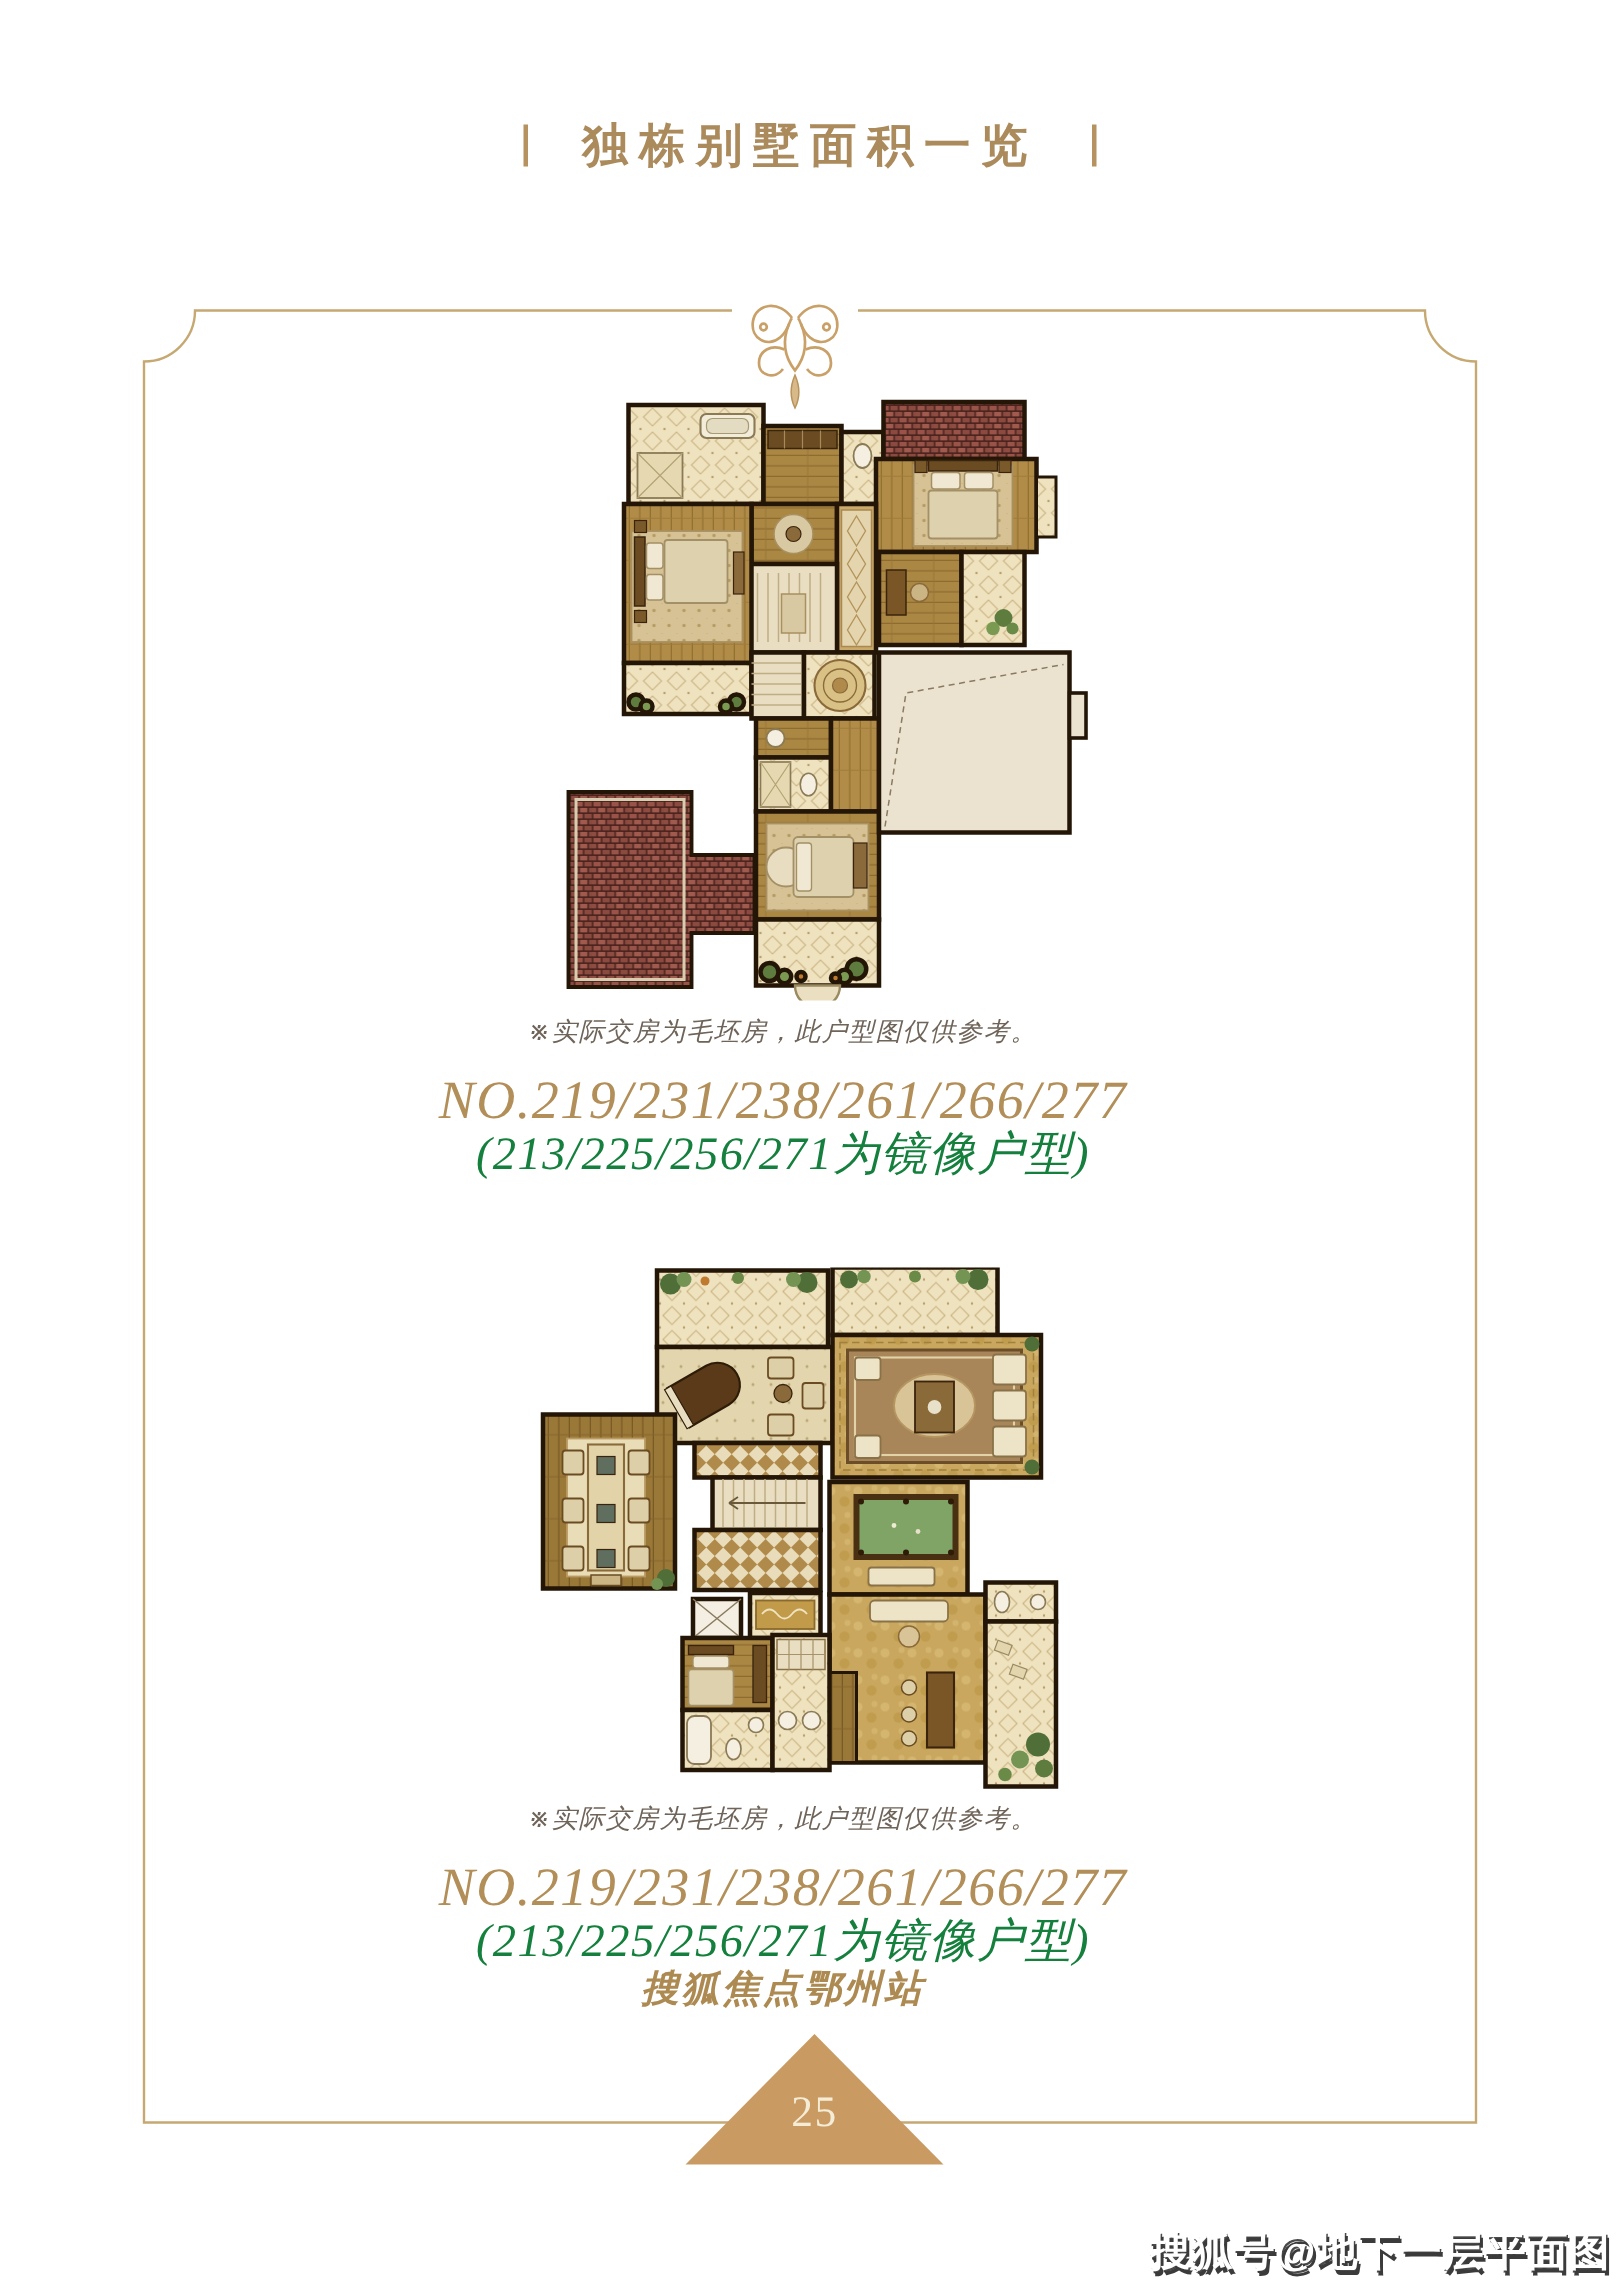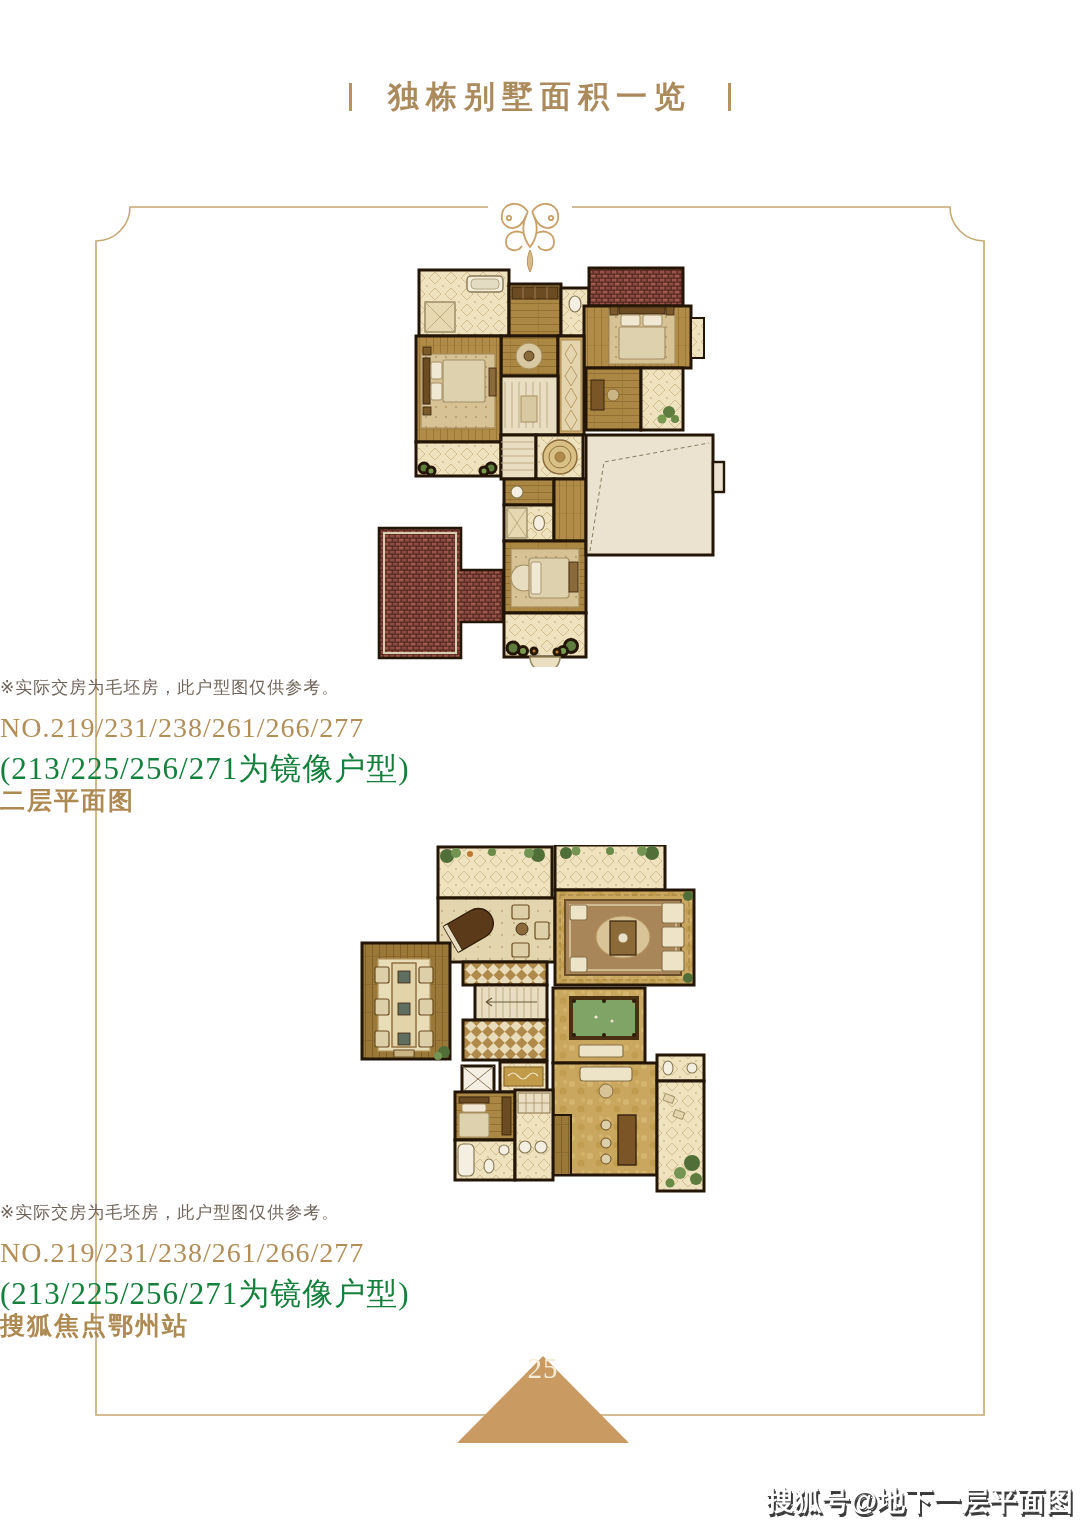--- a/index.html
+++ b/index.html
@@ -18,30 +18,30 @@
   .title-en{
     margin-top:12px;font-size:27px;color:#b79a6f;letter-spacing:3px;
     font-family:"Liberation Serif","DejaVu Serif",serif;
   }
   
   .frame-svg{position:absolute;left:0;top:0;}
   
   .plan1{position:absolute;left:371px;top:262px;}
   .plan2{position:absolute;left:352px;top:845px;}
   
-  .caption{position:absolute;left:0;width:1044px;}
+  .caption{position:absolute;left:0;width:1044px;text-align:center;font-style:italic;}
   .disclaimer{font-size:17px;color:#6f6459;letter-spacing:1px;height:24px;
     font-family:"Liberation Sans","DejaVu Sans",sans-serif;}
-  .unit-line{margin-top:12px;font-size:28px;color:#b28e58;letter-spacing:1px;height:36px;}
+  .unit-line{margin-top:12px;font-size:36px;color:#b28e58;letter-spacing:1px;height:36px;}
   .mirror-line{font-size:31px;color:#15803d;letter-spacing:1px;height:36px;}
   .floor-line{font-size:25px;color:#ad8a52;font-weight:bold;letter-spacing:2px;height:36px;}
   
   .triangle-svg{position:absolute;left:0;top:0;}
   .page-num{
-    position:absolute;left:493px;top:1352px;width:100px;text-align:center;
+    position:absolute;left:493px;top:1392px;width:100px;text-align:center;
     font-size:29px;color:#f5ecd6;letter-spacing:1px;
   }
   
   .watermark{
     position:absolute;right:6px;top:1483px;
     font-family:"Liberation Sans","DejaVu Sans",sans-serif;
     font-size:27px;font-weight:bold;color:#ffffff;letter-spacing:1px;
     text-shadow:2px 3px 0 #3b3b3b,1px 1px 0 #4a4a4a;
   }
 </style>
@@ -249,21 +249,20 @@
       <path d="M8,266 h82 v42 h42 v52 h-42 v36 h-82 z" fill="url(#aBrick)" stroke-width="2.6"></path>
       <rect x="13" y="271" width="72" height="120" fill="none" stroke="#d9cdb0" stroke-width="2"></rect>
     </g>
   </g>
 </svg>
 
 <div class="caption" style="top:676px">
   <div class="disclaimer">※实际交房为毛坯房，此户型图仅供参考。</div>
   <div class="unit-line">NO.219/231/238/261/266/277</div>
   <div class="mirror-line">(213/225/256/271为镜像户型)</div>
-  <div class="floor-line">二层平面图</div>
 </div>
 
 <svg class="plan2" width="360" height="352" viewBox="0 0 360 352">
   <defs>
     <pattern id="bWoodV" patternUnits="userSpaceOnUse" width="7" height="28">
       <rect width="7" height="28" fill="#9a7838"></rect>
       <line x1="6.6" y1="0" x2="6.6" y2="28" stroke="#7a5a26" stroke-width="0.9"></line>
       <line x1="0" y1="27.5" x2="7" y2="27.5" stroke="#85622b" stroke-width="0.6"></line>
     </pattern>
     <pattern id="bWoodH" patternUnits="userSpaceOnUse" width="28" height="7">

